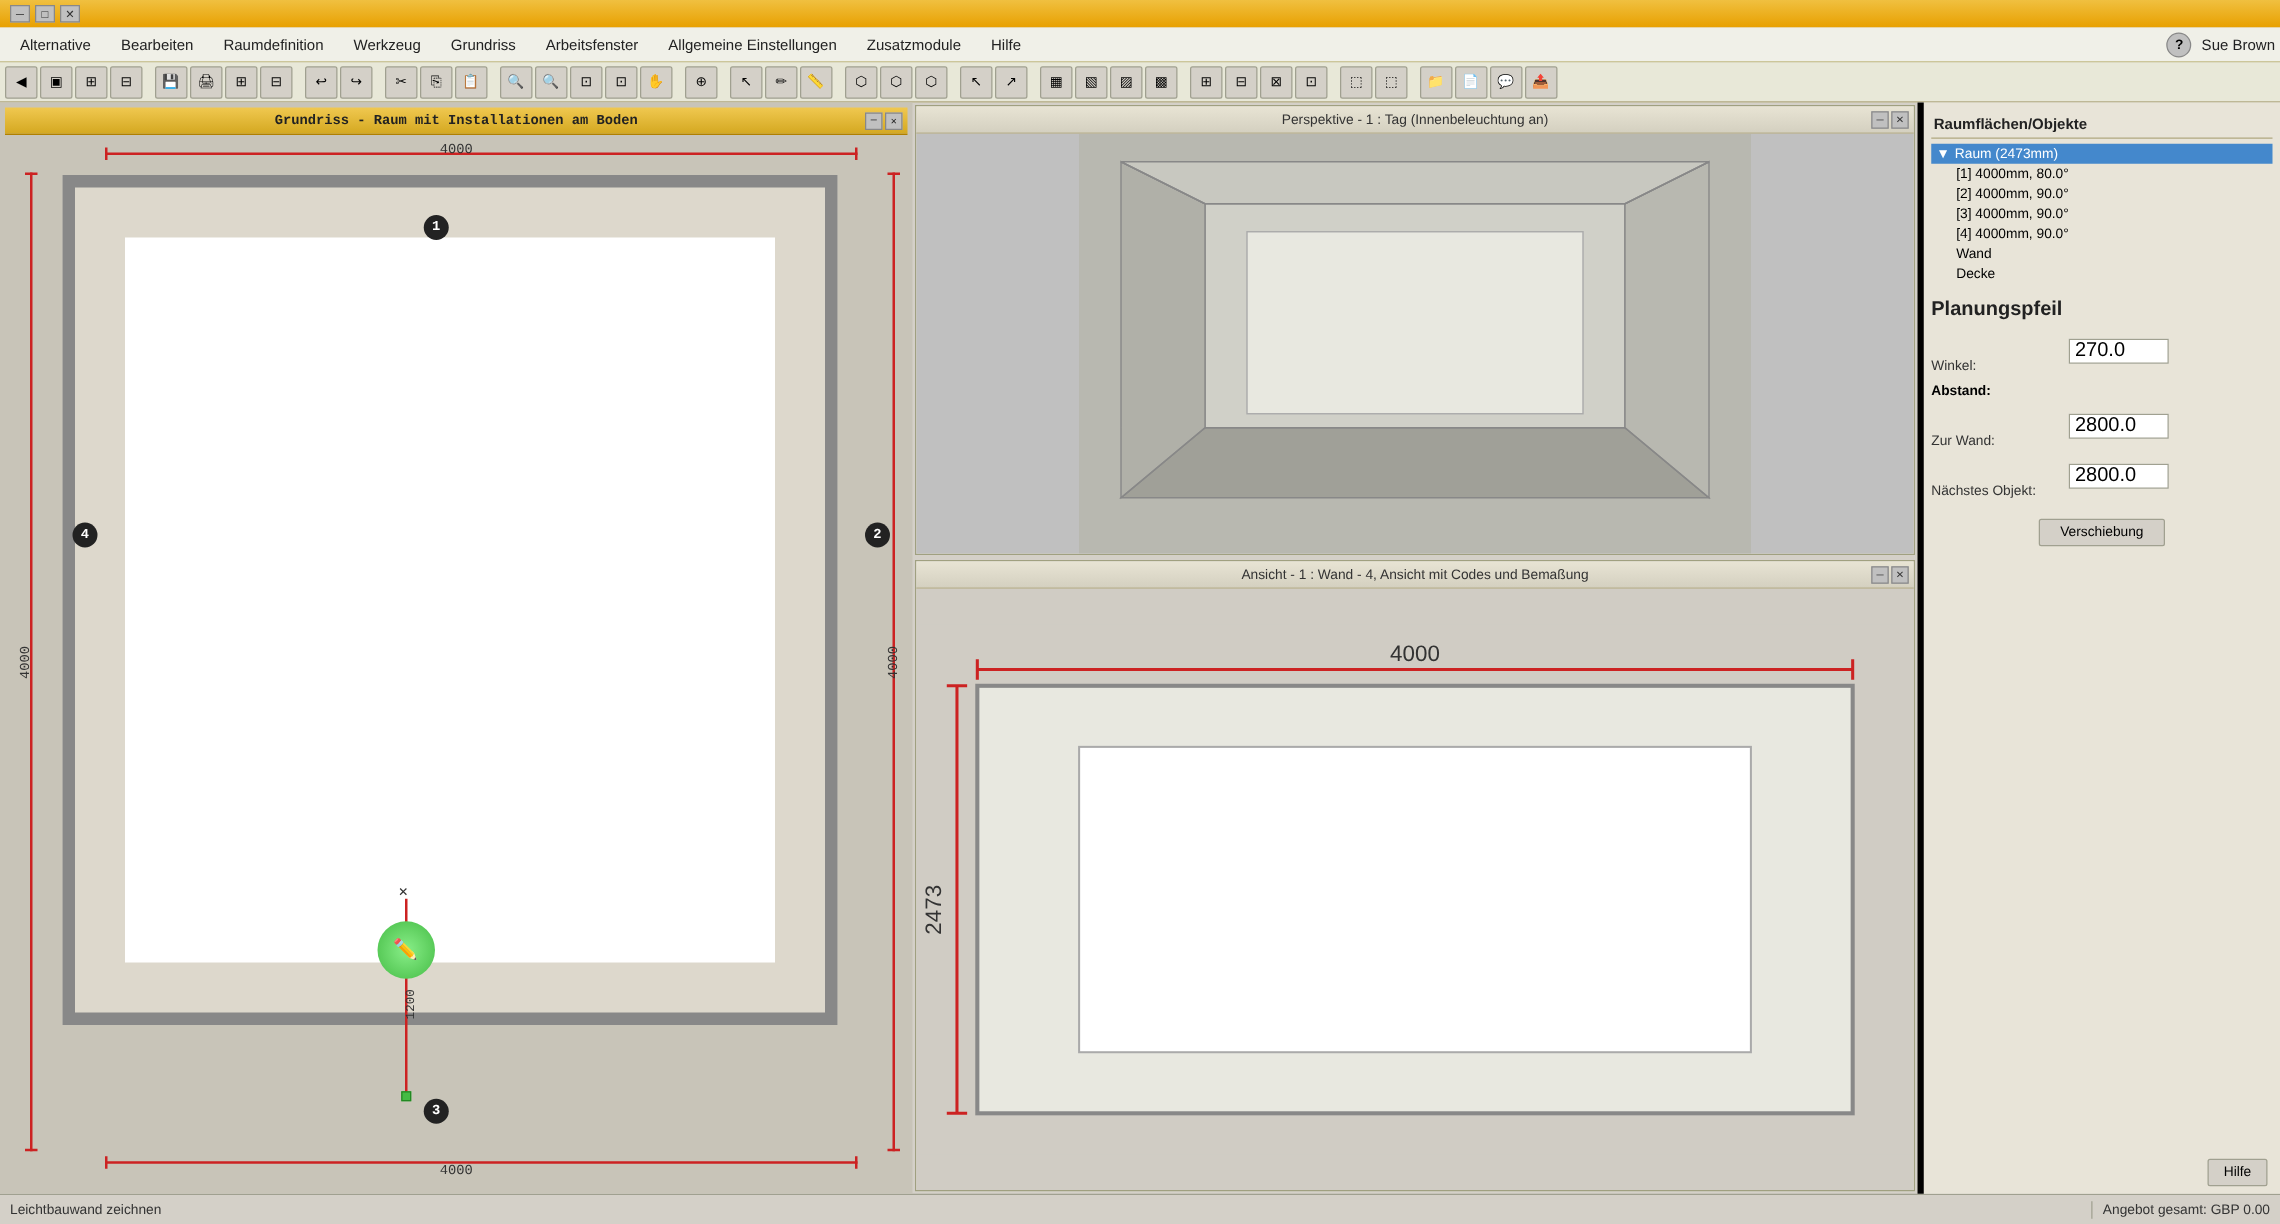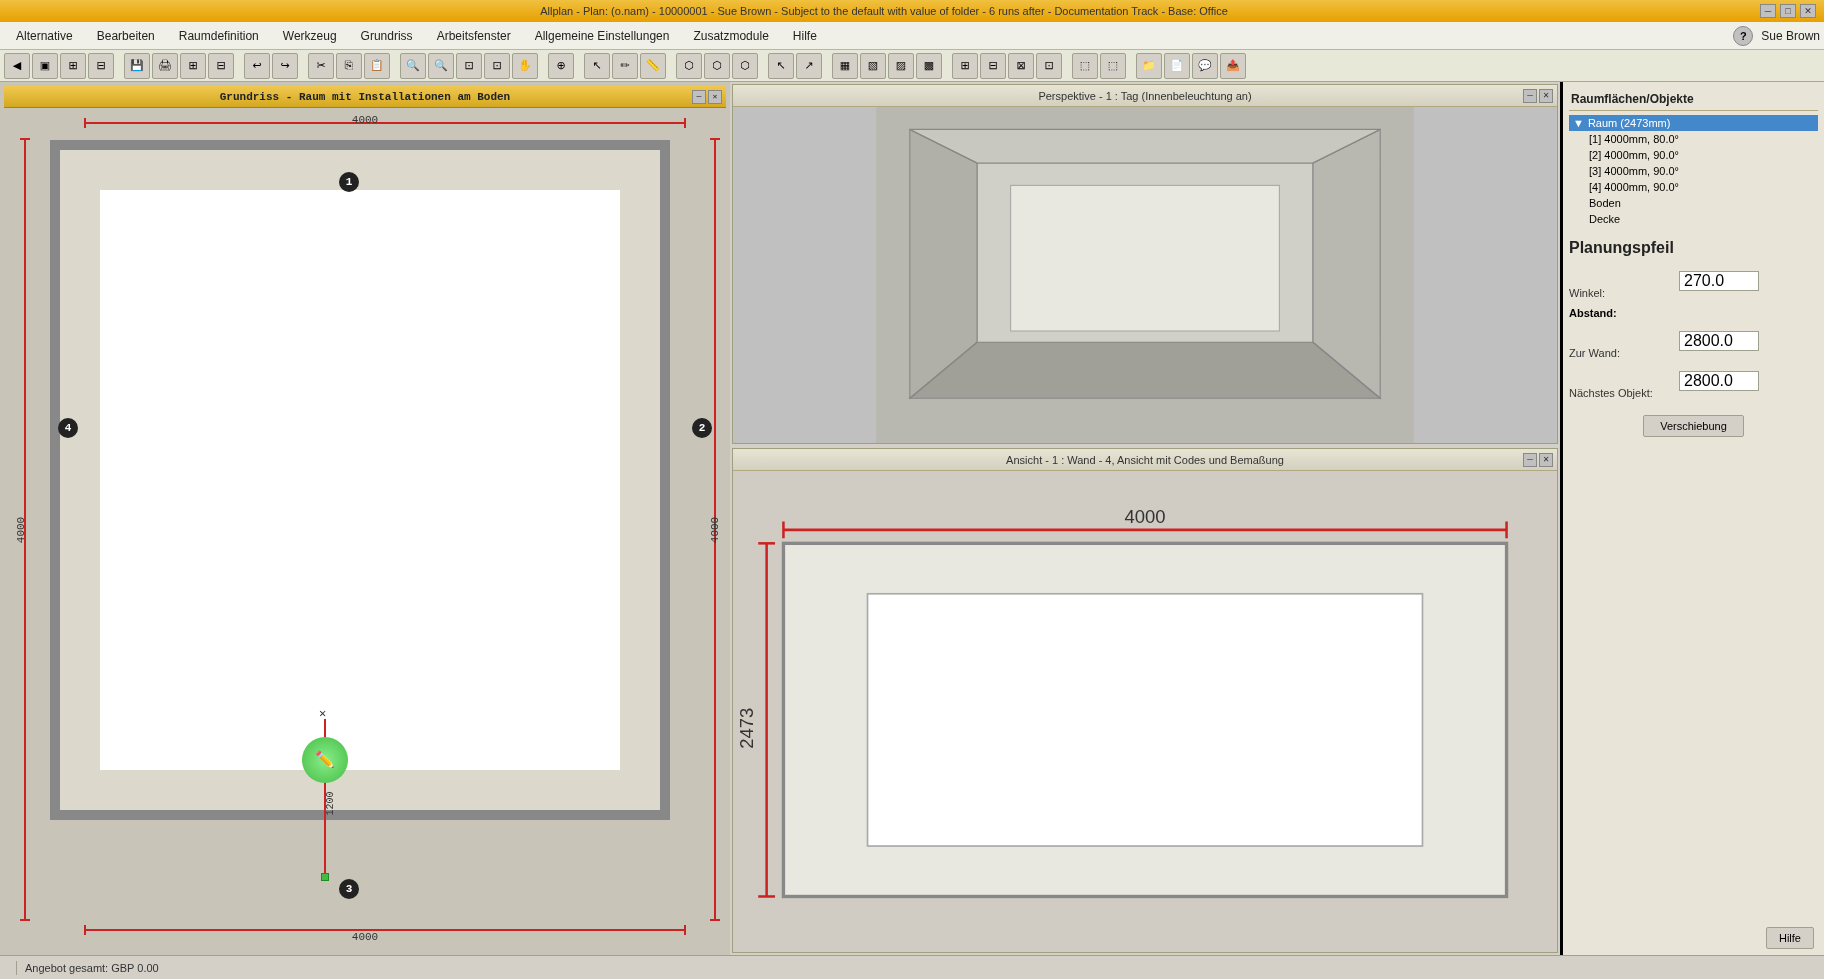--- a/index.html
+++ b/index.html
@@ -98,23 +98,23 @@
 
     
     #center-views {
       flex: 1;
       display: flex;
       flex-direction: column;
     }
 
     
     #right-sidebar {
-      width: 264px;
+      width: 290px;
       background: #e8e4d8;
-      border-left: 3px solid #000000;
+      border-left: 5px solid #000000;
       padding: 6px;
     }
 
     
     .view-window {
       background: #e0ddd4;
       border: 1px solid #a0a080;
       margin: 2px;
       position: relative;
       overflow: hidden;
@@ -313,21 +313,20 @@
     
     .wall-svg {
       width: 100%;
       height: 100%;
     }
   </style>
 </head>
 <body>
 
 <div id="titlebar">
-  <div class="title-text">Allplan - Plan: (o.nam) - 10000001 - Sue Brown - Subject to the default with value of folder - 6 runs after - Documentation Track - Base: Office</div>
   <div class="win-controls">
     <div class="win-btn">─</div>
     <div class="win-btn">□</div>
     <div class="win-btn">✕</div>
   </div>
 </div>
 
 <div id="menubar">
   <div class="menu-item">Alternative</div>
   <div class="menu-item">Bearbeiten</div>
@@ -535,21 +534,21 @@
     <div class="sidebar-section-title">Raumflächen/Objekte</div>
 
     <div class="tree-item selected" style="display:flex; align-items:center;">
       <span style="margin-right:4px;">▼</span>
       <span>Raum (2473mm)</span>
     </div>
     <div class="tree-item indent">[1]  4000mm, 80.0°</div>
     <div class="tree-item indent">[2]  4000mm, 90.0°</div>
     <div class="tree-item indent">[3]  4000mm, 90.0°</div>
     <div class="tree-item indent">[4]  4000mm, 90.0°</div>
-    <div class="tree-item indent">Boden</div>
+    <div class="tree-item indent">Wand</div>
     <div class="tree-item indent">Decke</div>
 
     <div class="prop-section">
       <div class="prop-title">Planungspfeil</div>
 
       <div class="prop-row">
         <div class="prop-label">Winkel:</div>
         <input class="prop-input" type="text" value="270.0" style="">
       </div>
 
@@ -573,15 +572,16 @@
     </div>
 
     <div style="position:absolute; bottom:30px; right:10px;">
       <button class="prop-btn sidebar-help-btn">Hilfe</button>
     </div>
   </div>
 
 </div>
 
 <div id="statusbar">
+  <div class="status-left">Leichtbauwand zeichnen</div>
   <div class="status-sep"></div>
   <div class="status-right">Angebot gesamt: GBP 0.00</div>
 </div>
 
 </body></html>

